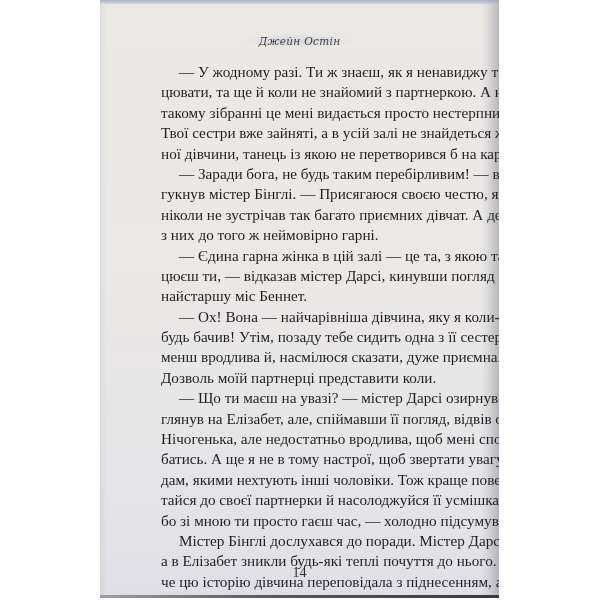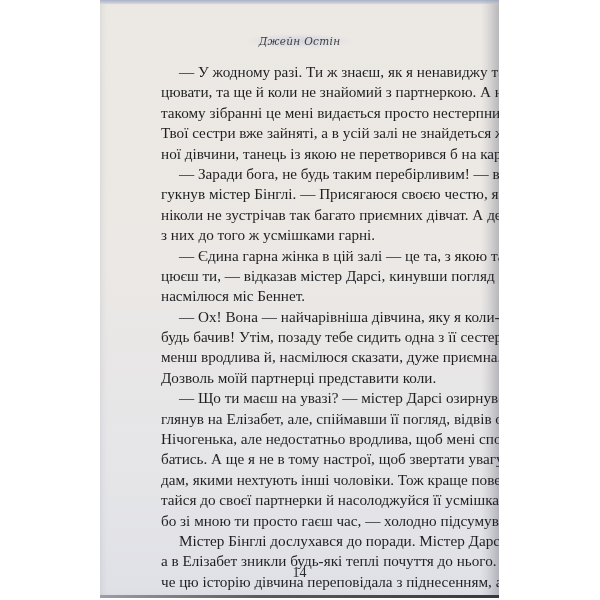--- a/index.html
+++ b/index.html
@@ -125,24 +125,24 @@
 
     <div class="text-block" id="text-block">
         <span class="line indent">— У жодному разі. Ти ж знаєш, як я ненавиджу тан-</span>
         <span class="line">цювати, та ще й коли не знайомий з партнеркою. А на</span>
         <span class="line">такому зібранні це мені видається просто нестерпним.</span>
         <span class="line">Твої сестри вже зайняті, а в усій залі не знайдеться жод-</span>
         <span class="line last">ної дівчини, танець із якою не перетворився б на кару.</span>
         <span class="line indent">— Заради бога, не будь таким перебірливим! — ви-</span>
         <span class="line">гукнув містер Бінглі. — Присягаюся своєю честю, я ще</span>
         <span class="line">ніколи не зустрічав так багато приємних дівчат. А деякі</span>
-        <span class="line last">з них до того ж усмішками гарні.</span>
+        <span class="line last">з них до того ж неймовірно гарні.</span>
         <span class="line indent">— Єдина гарна жінка в цій залі — це та, з якою тан-</span>
         <span class="line">цюєш ти, — відказав містер Дарсі, кинувши погляд на</span>
-        <span class="line last">насмілюся міс Беннет.</span>
+        <span class="line last">найстаршу міс Беннет.</span>
         <span class="line indent">— Ох! Вона — найчарівніша дівчина, яку я коли-не-</span>
         <span class="line">будь бачив! Утім, позаду тебе сидить одна з її сестер, не</span>
         <span class="line">менш вродлива й, насмілюся сказати, дуже приємна.</span>
         <span class="line last">Дозволь моїй партнерці представити коли.</span>
         <span class="line indent">— Що ти маєш на увазі? — містер Дарсі озирнувся, по-</span>
         <span class="line">глянув на Елізабет, але, спіймавши її погляд, відвів очі. —</span>
         <span class="line">Нічогенька, але недостатньо вродлива, щоб мені сподо-</span>
         <span class="line">батись. А ще я не в тому настрої, щоб звертати увагу на</span>
         <span class="line">дам, якими нехтують інші чоловіки. Тож краще повер-</span>
         <span class="line">тайся до своєї партнерки й насолоджуйся її усмішками,</span>

